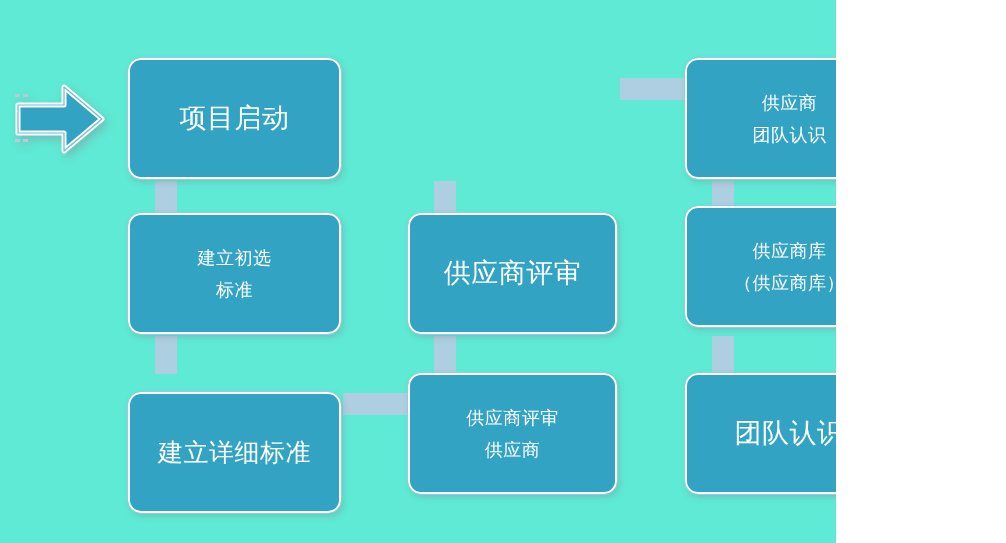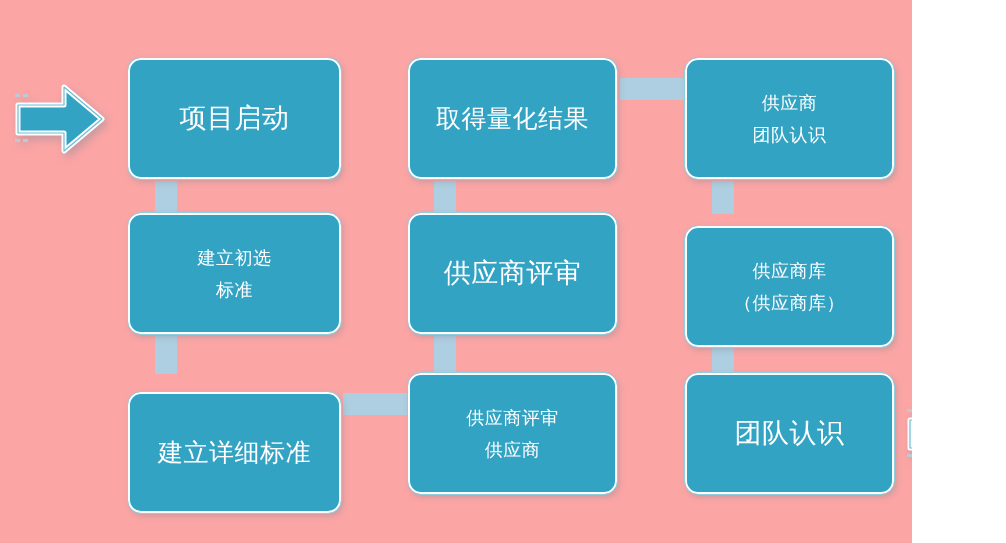--- a/index.html
+++ b/index.html
@@ -6,23 +6,23 @@
   html, body {
     margin: 0;
     padding: 0;
     background: #ffffff;
   }
   body {
     font-family: "Liberation Sans", "DejaVu Sans", sans-serif;
   }
   #canvas {
     position: relative;
-    width: 912px;
+    width: 836px;
     height: 543px;
-    background: #fca5a5;
+    background: #5eead4;
     overflow: hidden;
   }
 
   
   .node {
     position: absolute;
     box-sizing: border-box;
     background: #33a3c4;
     border-radius: 13px;
     border: 2px solid #ffffff;
@@ -122,39 +122,36 @@
 
   <div class="node two-line" style="left:128px; top:213px; width:213px; height:121px;">
     <span class="line">建立初选</span>
     <span class="line">标准</span>
   </div>
 
   <div class="node two-line wide-text" style="left:128px; top:392px; width:213px; height:121px;text-align:center;">
     <span class="line">建立详细标准</span>
   </div>
 
-  <div class="node wide-text" style="left:408px; top:58px; width:209px; height:121px;">
-    <span class="line">取得量化结果</span>
-  </div>
 
   <div class="node" style="left:408px; top:213px; width:209px; height:121px;">
     <span class="line">供应商评审</span>
   </div>
 
   <div class="node two-line" style="left:408px; top:373px; width:209px; height:121px;">
     <span class="line">供应商评审</span>
     <span class="line">供应商</span>
   </div>
 
   <div class="node two-line" style="left:685px; top:58px; width:209px; height:121px;">
     <span class="line">供应商</span>
     <span class="line">团队认识</span>
   </div>
 
-  <div class="node two-line" style="left:685px; top:226px; width:209px; height:121px;">
+  <div class="node two-line" style="left:685px; top:206px; width:209px; height:121px;">
     <span class="line">供应商库</span>
     <span class="line">（供应商库）</span>
   </div>
 
   <div class="node" style="left:685px; top:373px; width:209px; height:121px;">
     <span class="line">团队认识</span>
   </div>
 
 </div>
 

